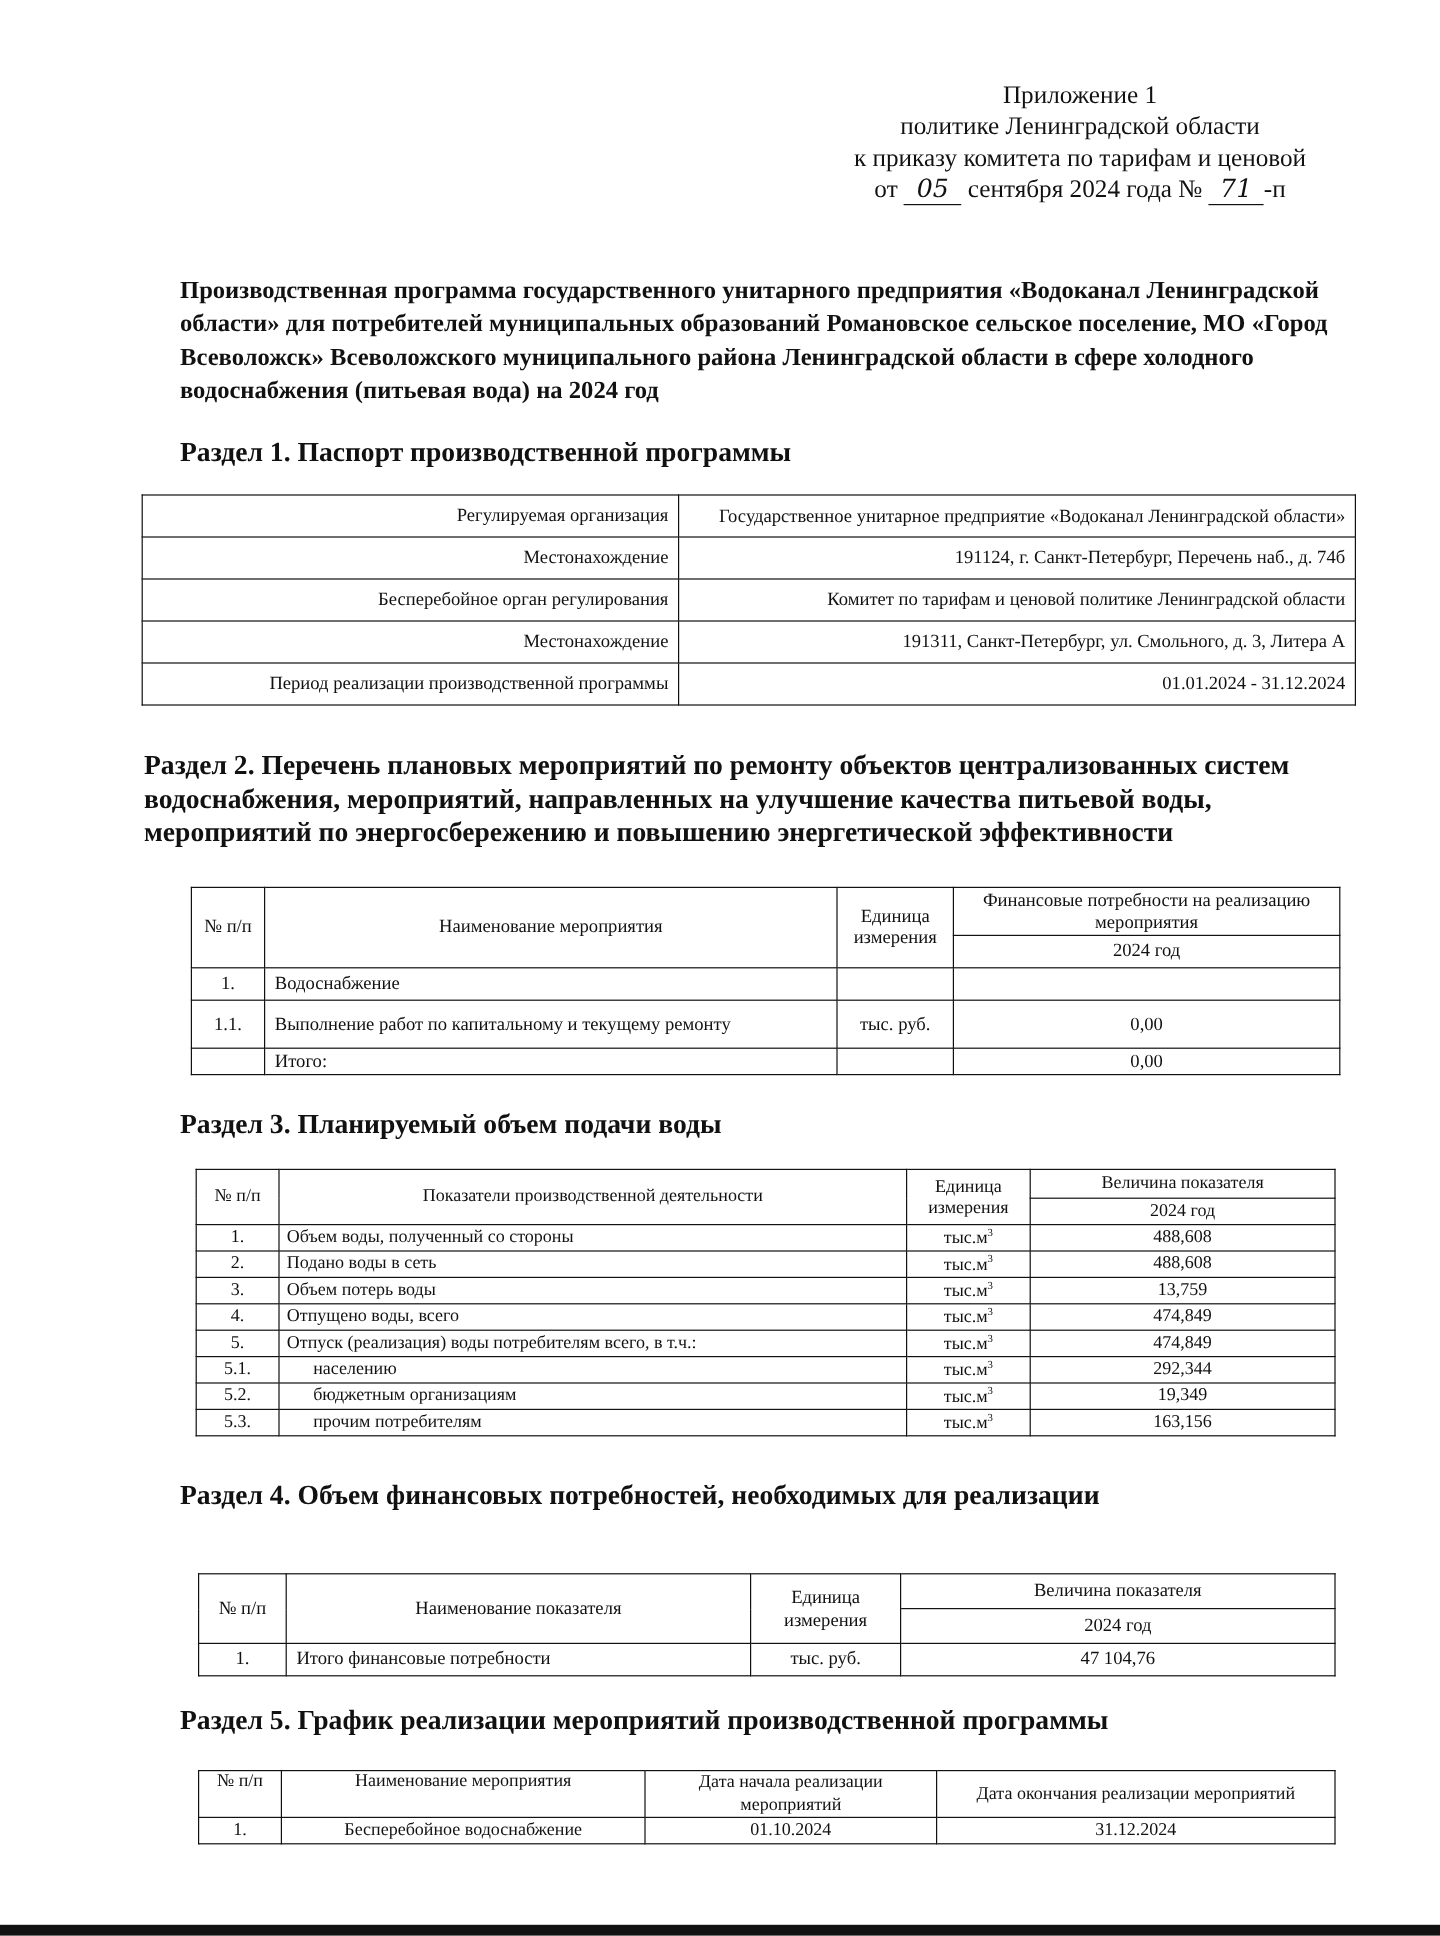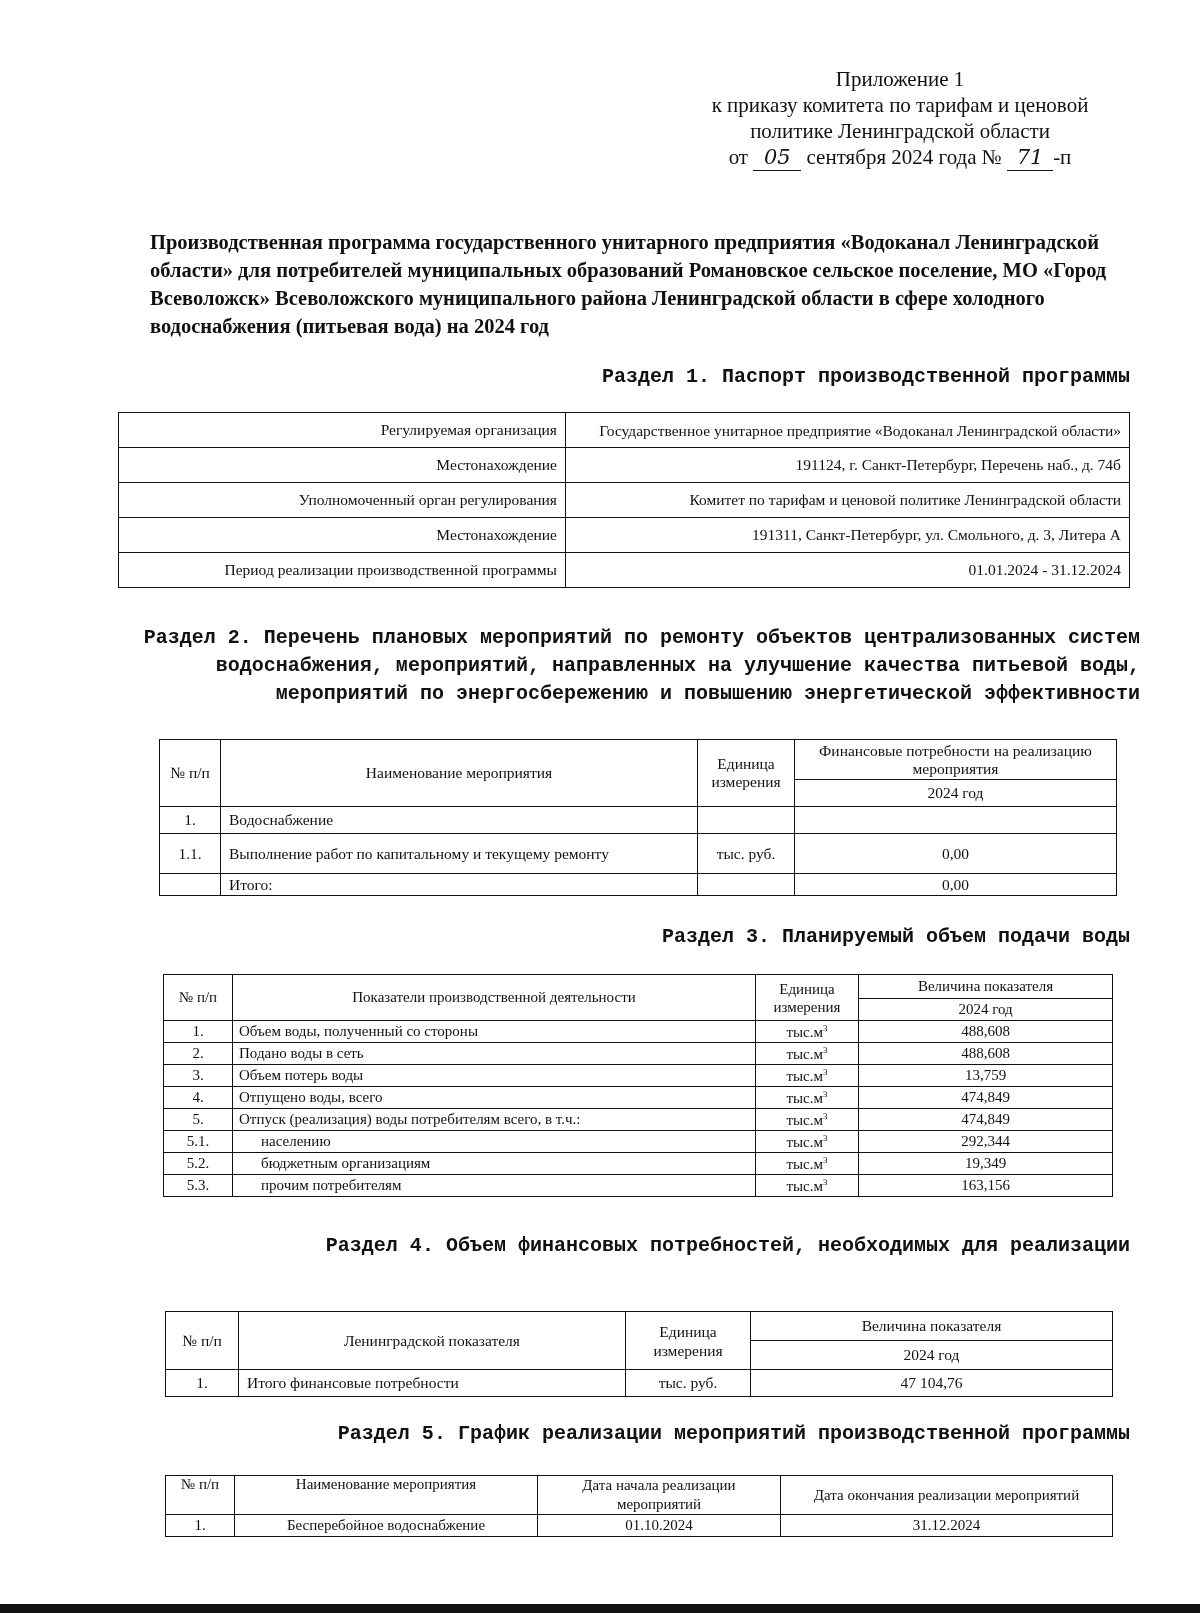--- a/index.html
+++ b/index.html
@@ -2,38 +2,38 @@
 <html><head>
 <meta charset="utf-8">
 <style>
   html, body { margin:0; padding:0; background:#fff; }
   body { width:1200px; height:1613px; position:relative; overflow:hidden; color:#111;
          font-family:"Liberation Serif", serif; }
   .abs { position:absolute; }
   .appendix { left:660px; top:66px; width:480px; text-align:center; font-size:21px; line-height:26px; }
   .hand { font-family:"DejaVu Serif", serif; font-style:italic; display:inline-block; border-bottom:1px solid #111; text-align:center; }
   .title { left:150px; top:228px; width:980px; text-align:left; font-weight:bold; font-size:20.5px; line-height:28px; }
-  .sec { text-align:right; font-weight:bold; font-size:20px; line-height:28px;font-family:Liberation Mono, monospace; }
+  .sec { text-align:left; font-weight:bold; font-size:23px; line-height:28px; }
   table { border-collapse:collapse; position:absolute; font-size:15px; }
   td, th { border:1.5px solid #111; padding:0 8px; font-weight:normal; }
   .c { text-align:center; }
   .t1 td { height:34px; font-size:15.5px;text-align:right; }
   .t2 td { font-size:15.5px; }
   .t3 td { height:21px; font-size:15px; padding:0 6px; }
   .t3 .ind { padding-left:28px; }
   sup { font-size:9px; }
   .bottom-bar { left:0; top:1604px; width:1200px; height:9px; background:#111; }
 </style>
 </head>
 <body>
 
 <div class="abs appendix">
   <div>Приложение 1</div>
+  <div>политике Ленинградской области</div>
   <div>к приказу комитета по тарифам и ценовой</div>
-  <div>политике Ленинградской области</div>
   <div>
     <span>от</span>
     <span class="hand" style="width:48px">05</span>
     <span>сентября 2024 года №</span>
     <span class="hand" style="width:46px">71</span><span>-п</span>
   </div>
 </div>
 
 <div class="abs title">Производственная программа государственного унитарного предприятия «Водоканал Ленинградской области» для потребителей муниципальных образований Романовское сельское поселение, МО «Город Всеволожск» Всеволожского муниципального района Ленинградской области в сфере холодного водоснабжения (питьевая вода) на 2024 год</div>
 
@@ -42,21 +42,21 @@
   <tbody>
       <tr>
         <td style="width:430px">Регулируемая организация</td>
         <td style="line-height:19px">Государственное унитарное предприятие «Водоканал Ленинградской области»</td>
       </tr>
   <tr>
         <td>Местонахождение</td>
         <td>191124, г. Санкт-Петербург, Перечень наб., д. 74б</td>
       </tr>
   <tr>
-        <td>Уполномоченный орган регулирования</td>
+        <td>Бесперебойное орган регулирования</td>
         <td>Комитет по тарифам и ценовой политике Ленинградской области</td>
       </tr>
   <tr>
         <td>Местонахождение</td>
         <td>191311, Санкт-Петербург, ул. Смольного, д. 3, Литера А</td>
       </tr>
   <tr>
         <td>Период реализации производственной программы</td>
         <td>01.01.2024 - 31.12.2024</td>
       </tr>
@@ -159,21 +159,21 @@
 </tbody>
   </table>
 
 <div class="abs sec" style="left:150px; top:1232px; width:980px;">
   <div>Раздел 4. Объем финансовых потребностей, необходимых для реализации</div>
 </div>
 <table class="t2" style="left:165px; top:1311px; width:948px;">
   <tbody>
       <tr style="height:29px">
         <td class="c" rowspan="2" style="width:56px">№ п/п</td>
-        <td class="c" rowspan="2" style="width:370px">Ленинградской показателя</td>
+        <td class="c" rowspan="2" style="width:370px">Наименование показателя</td>
         <td class="c" rowspan="2" style="width:108px; line-height:19px">Единица измерения</td>
         <td class="c">Величина показателя</td>
       </tr>
   <tr style="height:29px">
         <td class="c">2024 год</td>
       </tr>
   <tr style="height:27px">
         <td class="c">1.</td>
         <td>Итого финансовые потребности</td>
         <td class="c">тыс. руб.</td>

